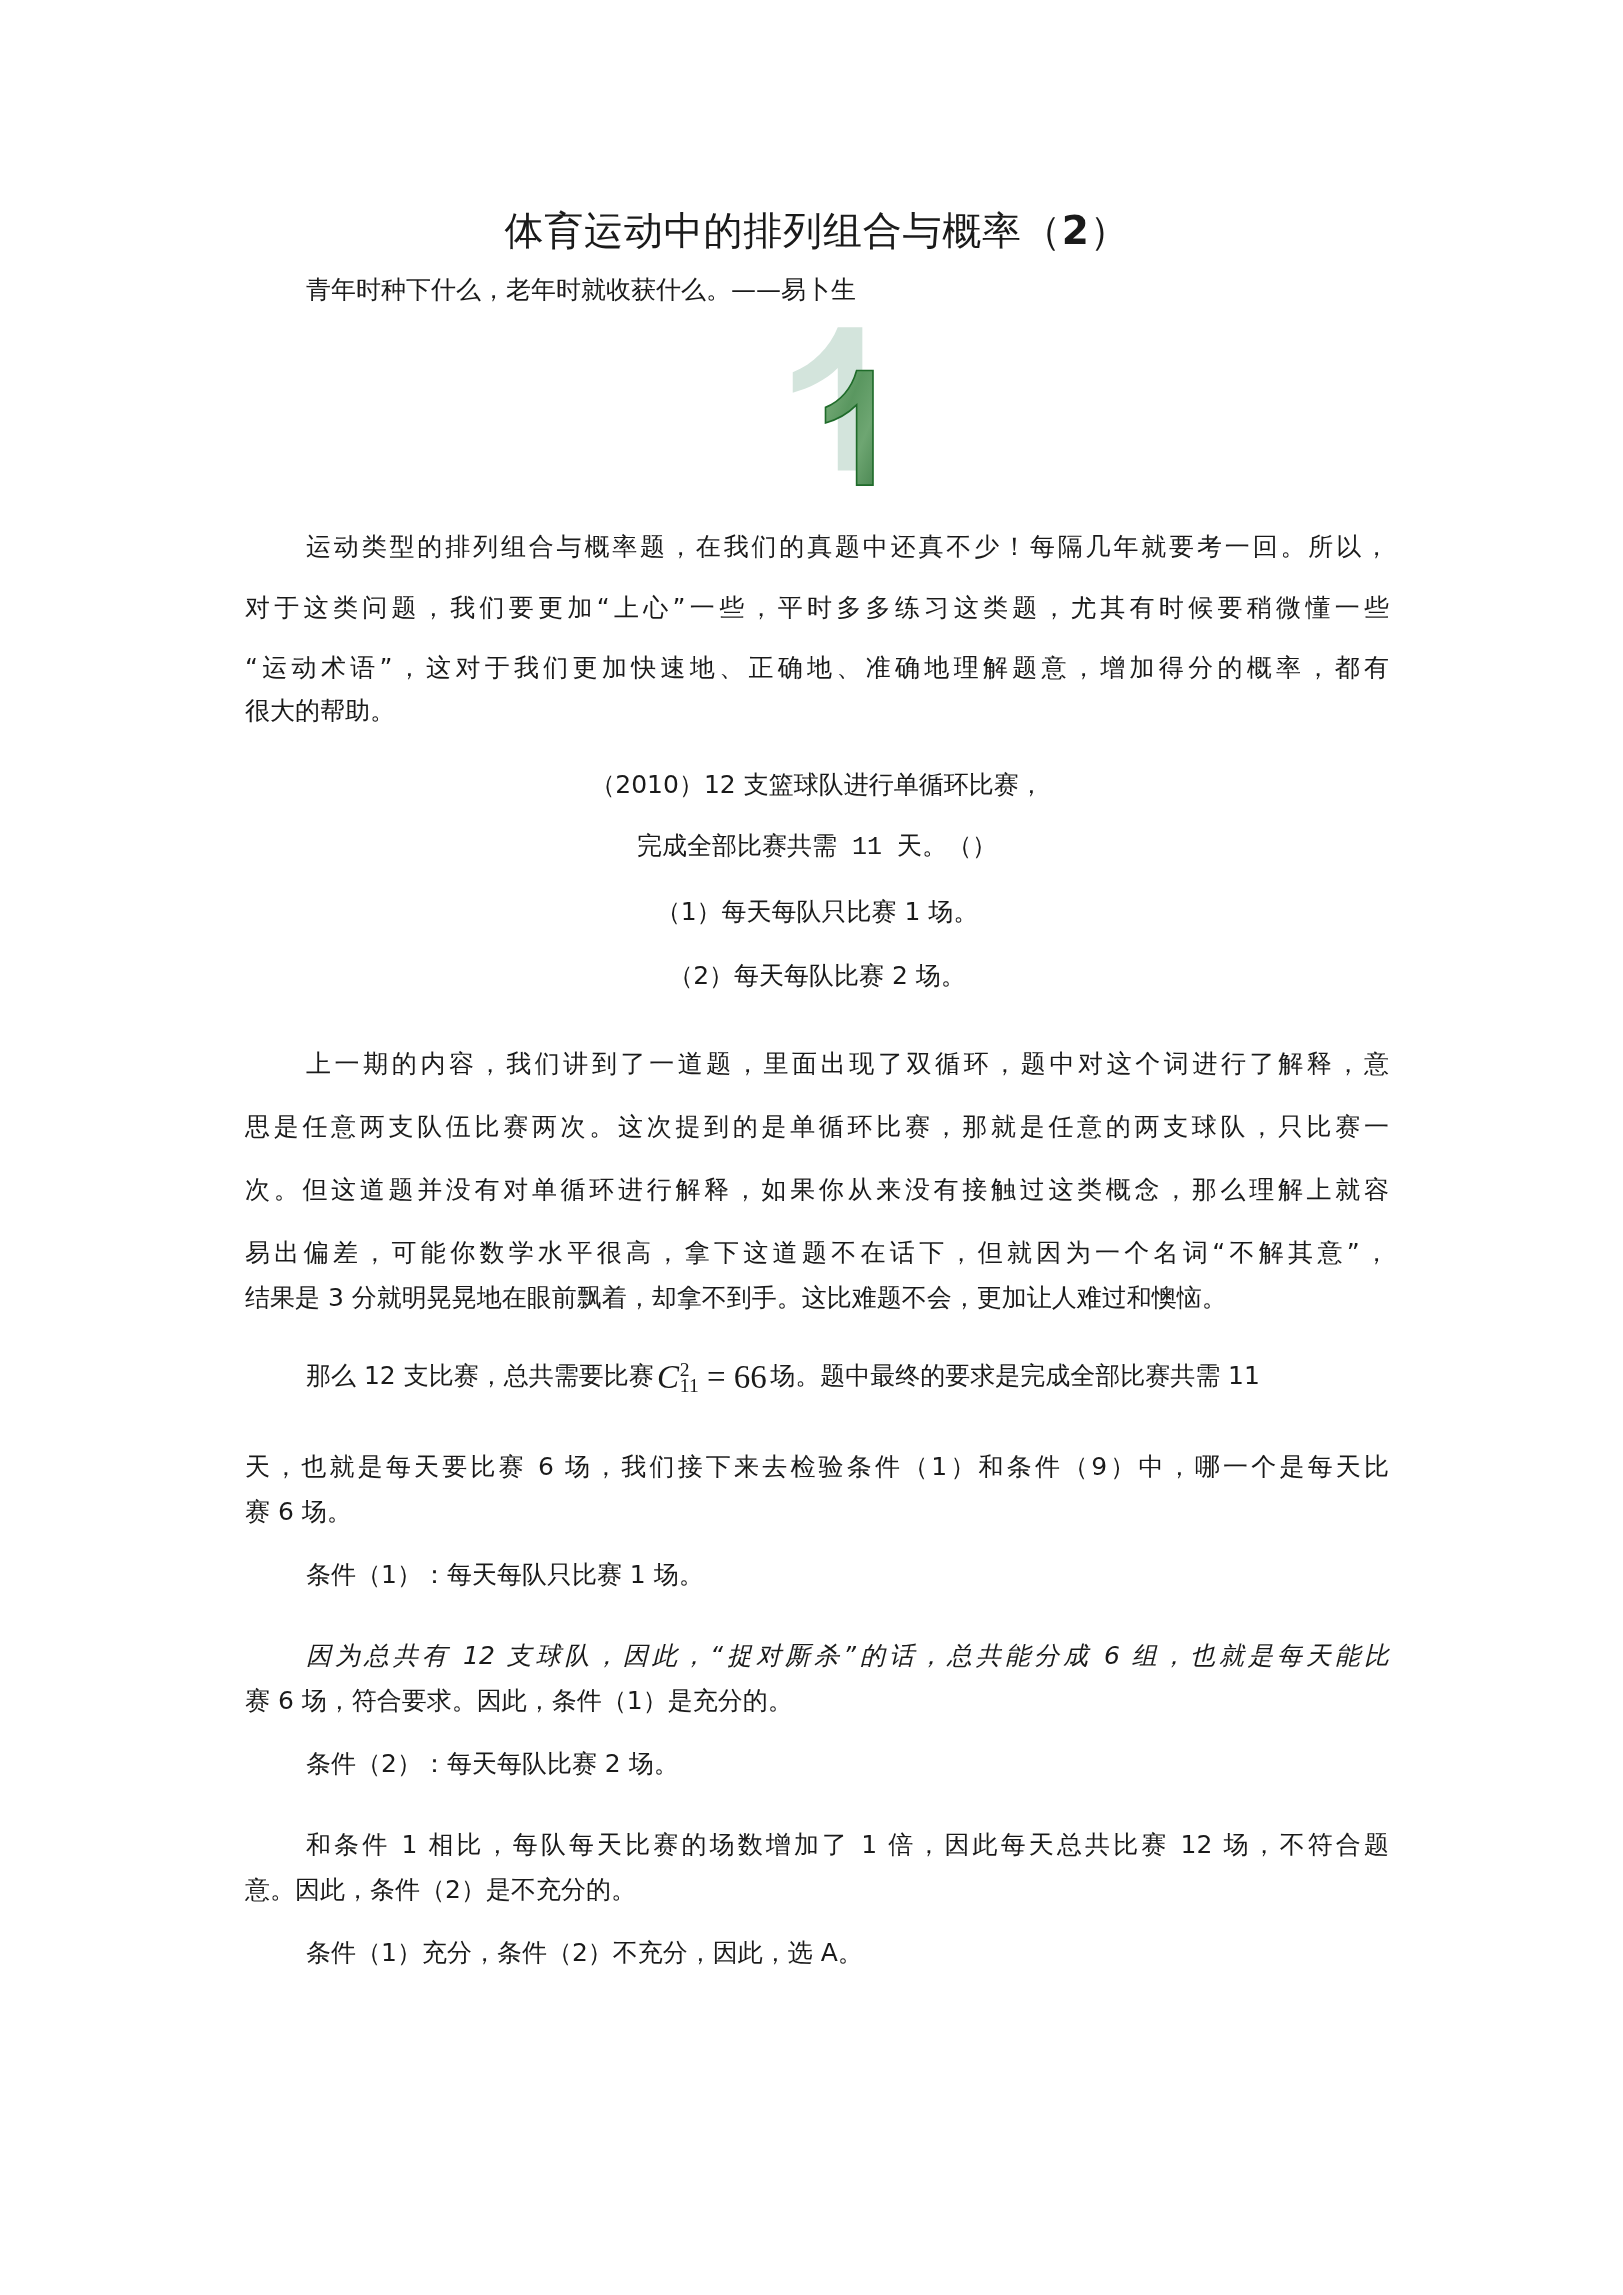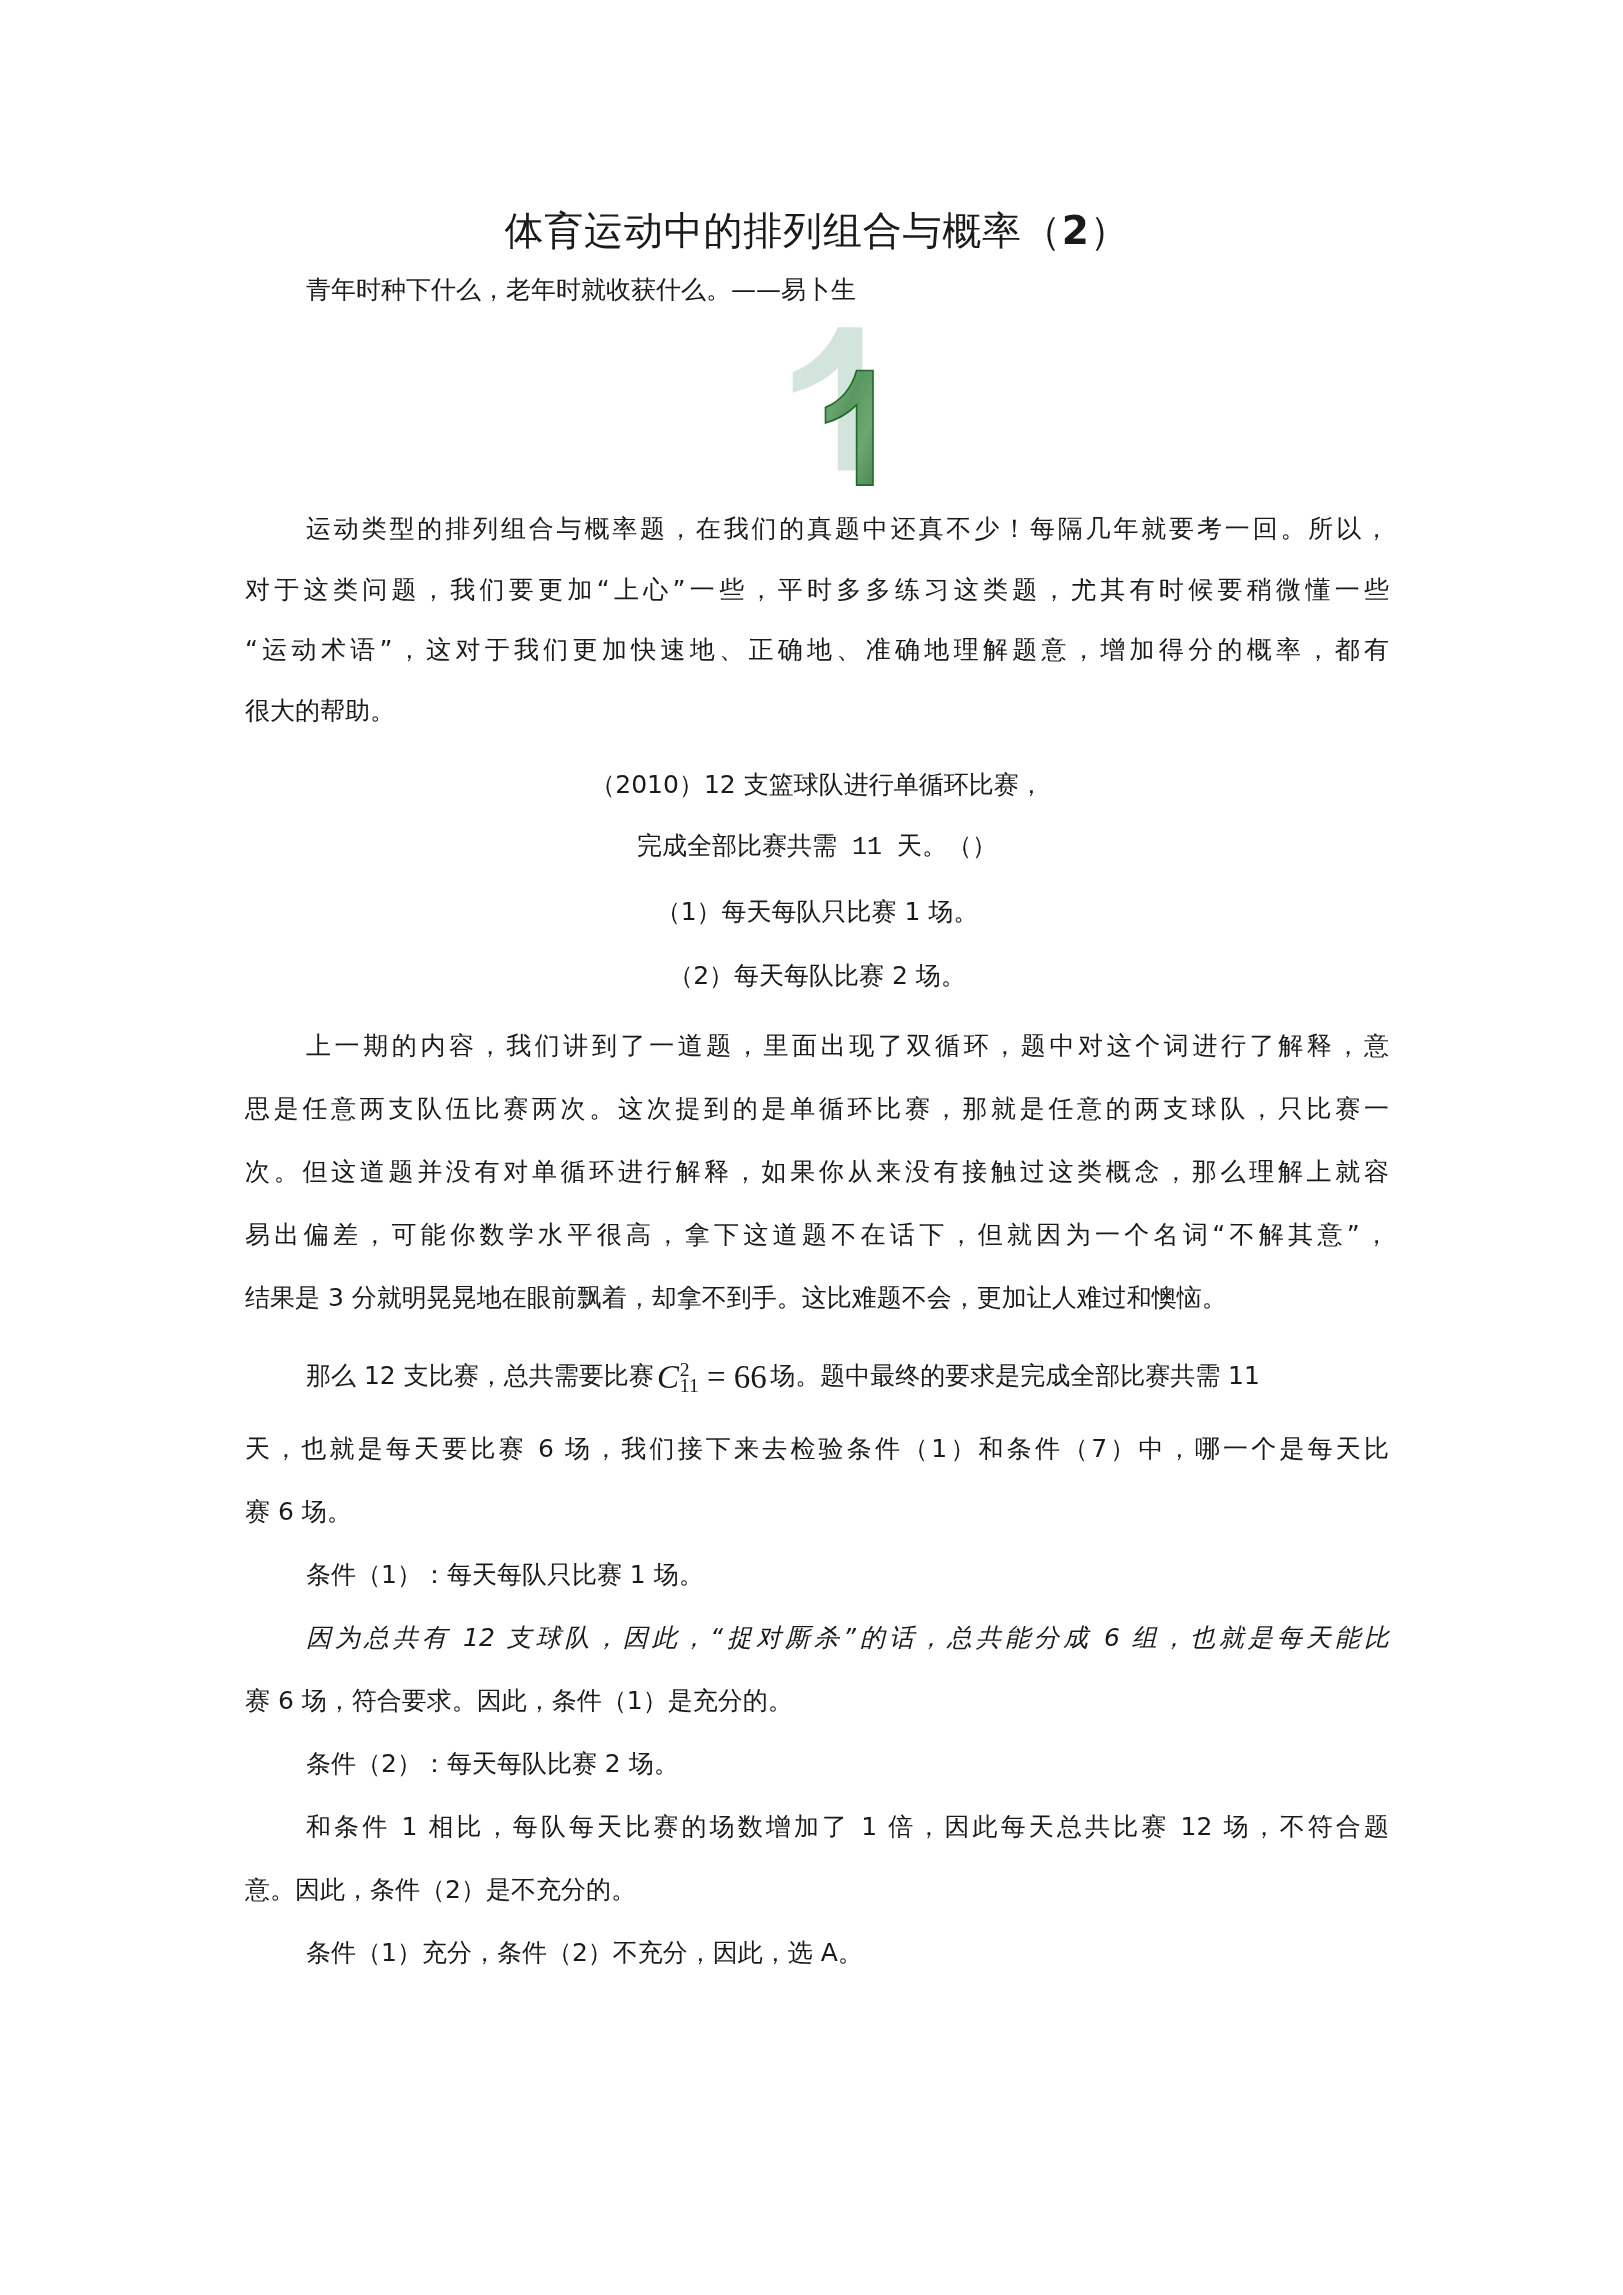--- a/index.html
+++ b/index.html
@@ -38,20 +38,21 @@
     width: 1144px;
     font-size: 25px;
     line-height: 33px;
     white-space: nowrap;
   }
   .indent { padding-left: 61px; box-sizing: border-box; }
   .center { text-align: center; }
   .justify {
     text-align: justify;
     text-align-last: justify;
+    margin-top: 18px;
   }
   .numeral-wrap {
     position: absolute;
     left: 761px;
     top: 323px;
     width: 131px;
     height: 172px;
   }
   .numeral-wrap svg { width: 100%; height: 100%; }
   .math {
@@ -115,21 +116,21 @@
 
   <div class="line indent justify" style="top:1029px;">上一期的内容，我们讲到了一道题，里面出现了双循环，题中对这个词进行了解释，意</div>
   <div class="line justify" style="top:1092px;">思是任意两支队伍比赛两次。这次提到的是单循环比赛，那就是任意的两支球队，只比赛一</div>
   <div class="line justify" style="top:1155px;">次。但这道题并没有对单循环进行解释，如果你从来没有接触过这类概念，那么理解上就容</div>
   <div class="line justify" style="top:1218px;">易出偏差，可能你数学水平很高，拿下这道题不在话下，但就因为一个名词“不解其意”，</div>
   <div class="line" style="top:1281px;">结果是 3 分就明晃晃地在眼前飘着，却拿不到手。这比难题不会，更加让人难过和懊恼。</div>
 
   <div class="line indent" style="top:1354px; line-height:43px;">
     <span>那么  12  支比赛，总共需要比赛</span><span class="math"><span class="var">C</span><span class="supsub"><span>2</span><span>11</span></span> <span>= 66</span></span><span>场。题中最终的要求是完成全部比赛共需  11</span>
   </div>
-  <div class="line justify" style="top:1432px;">天，也就是每天要比赛 6 场，我们接下来去检验条件（1）和条件（7）中，哪一个是每天比</div>
+  <div class="line justify" style="top:1432px;">天，也就是每天要比赛 6 场，我们接下来去检验条件（1）和条件（9）中，哪一个是每天比</div>
   <div class="line" style="top:1495px;">赛 6 场。</div>
 
   <div class="line indent" style="top:1558px;">条件（1）：每天每队只比赛 1 场。</div>
   <div class="line indent justify" style="top:1621px;font-style:italic;">因为总共有 12 支球队，因此，“捉对厮杀”的话，总共能分成 6 组，也就是每天能比</div>
   <div class="line" style="top:1684px;">赛 6 场，符合要求。因此，条件（1）是充分的。</div>
 
   <div class="line indent" style="top:1747px;">条件（2）：每天每队比赛 2 场。</div>
   <div class="line indent justify" style="top:1810px;">和条件 1 相比，每队每天比赛的场数增加了 1 倍，因此每天总共比赛 12 场，不符合题</div>
   <div class="line" style="top:1873px;">意。因此，条件（2）是不充分的。</div>
 

